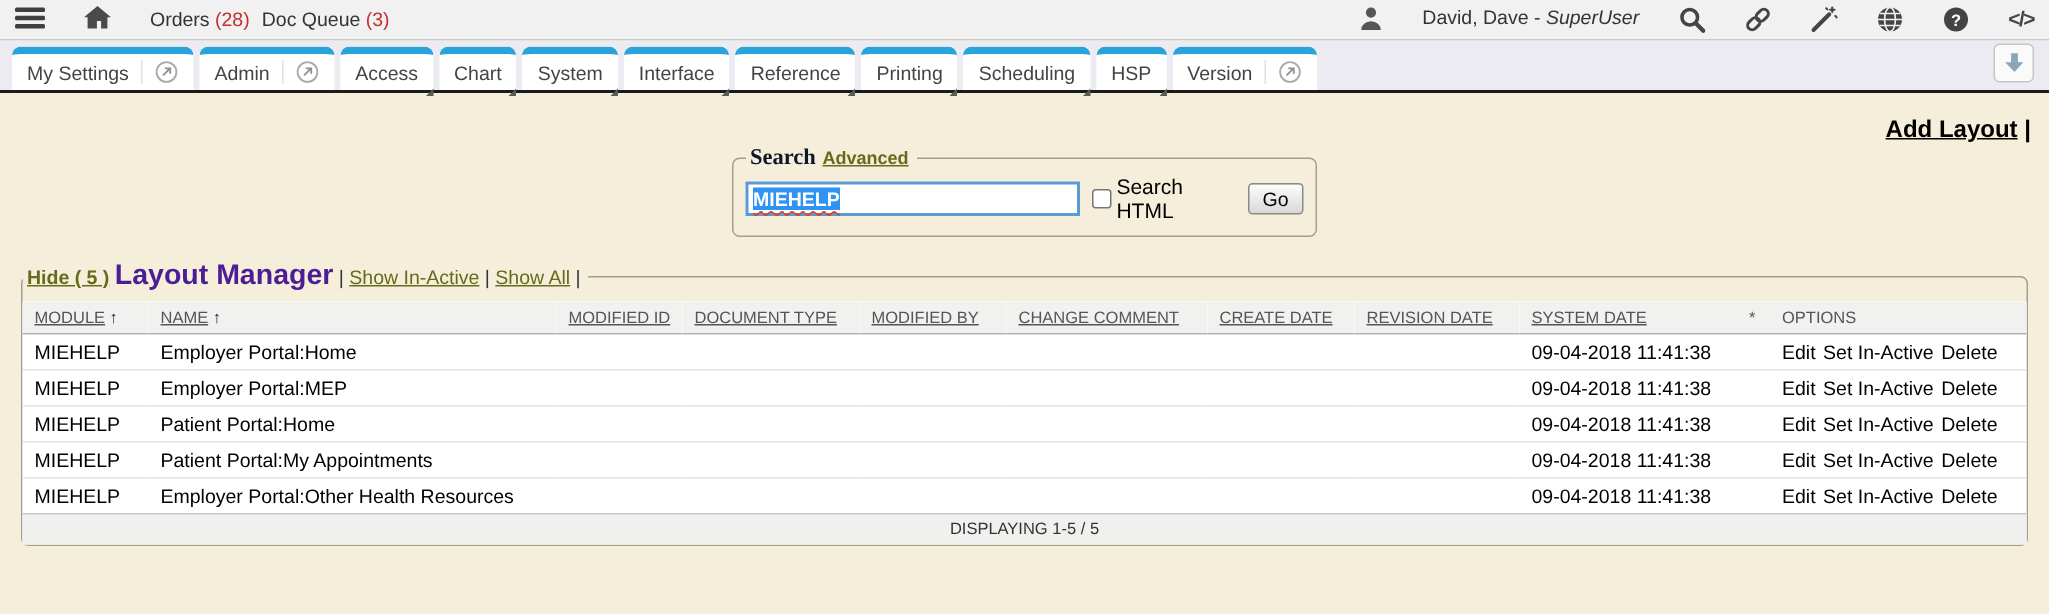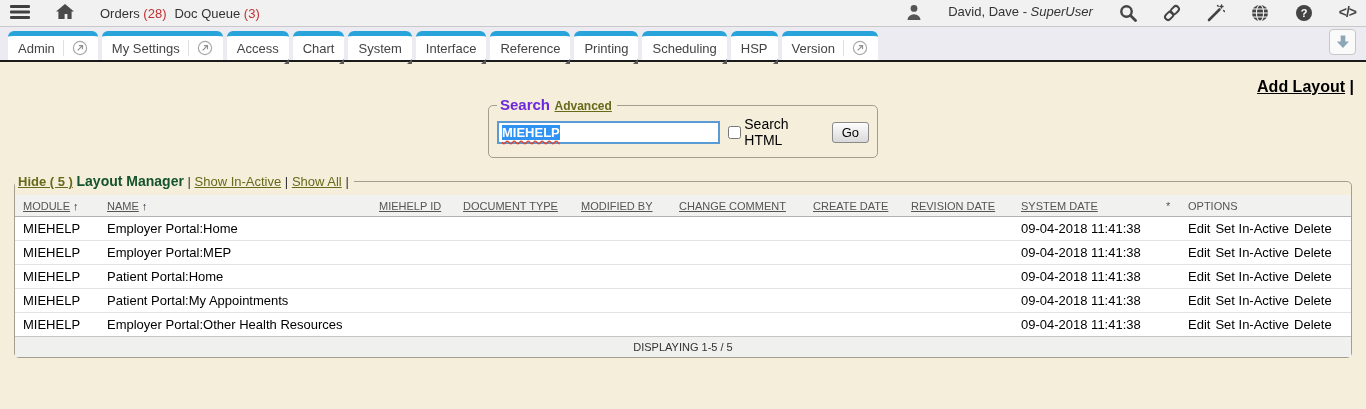--- a/index.html
+++ b/index.html
@@ -34,36 +34,36 @@
 
   
   .addlayout-row { text-align:right; padding:16px 12px 0 0; font-size:16px; height:34px; }
   .addlayout-link { font-weight:bold; text-decoration:underline; color:#000; cursor:pointer; }
   .addlayout-sep { font-weight:bold; }
 
   fieldset { border:1px solid #a29f91; border-radius:5px; }
   legend { padding:0 5px 0 3px; }
 
   .search-fieldset { width:390px; margin:0 auto; padding:2px 8px 9px 8px; }
-  .search-legend-title { font-size:15px; font-weight:bold; color:#6d28d9; }
+  .search-legend-title { font-size:15px; font-weight:bold; color:#0f172a;font-family:Liberation Serif, serif; }
   .search-advanced { font-size:12px; font-weight:bold; color:#666b1a; text-decoration:underline; cursor:pointer; }
   .search-row { display:flex; align-items:center; }
   .search-input { width:242px; height:23px; background:#fff; border:2px solid #5b9bd5;
                   display:inline-flex; align-items:center; padding:0 3px; font-size:13px; cursor:text; }
   .selected-text { background:#3093f2; color:#fff; font-weight:bold;
                    text-decoration:underline wavy #d9442f; text-decoration-skip-ink:none; text-underline-offset:3px; }
   .search-check { margin-left:8px; width:13px; height:13px; }
   .search-check-label { font-size:14px; margin-left:3px; color:#000; }
   .go-btn { margin-left:8px; font-size:13px; padding:2px 9px; border:1px solid #8a8a8a; border-radius:3px;
             background:linear-gradient(#fdfdfd,#d9d9d9); cursor:pointer; font-family:"Liberation Sans",sans-serif; }
 
   .lm-fieldset { margin:15px 14px 0 14px; padding:6px 0 0 0; }
   .lm-legend { font-size:13px; }
   .lm-hide { font-weight:bold; color:#666b1a; text-decoration:underline; cursor:pointer; }
-  .lm-title { font-weight:bold; color:#14532d; font-size:14px; }
+  .lm-title { font-weight:bold; color:#4c1d95; font-size:19px; }
   .lm-sep { color:#333; }
   .lm-show { color:#666b1a; text-decoration:underline; cursor:pointer; }
 
   table { width:100%; border-collapse:collapse; table-layout:fixed; background:#fff; }
   thead th { background:#f1f1f0; border-bottom:1px solid #b2b2b2; font-size:11px; font-weight:normal;
              color:#555; text-align:left; padding:5px 8px 4px 8px; white-space:nowrap; overflow:hidden; }
   thead th .col-label { text-decoration:underline; cursor:pointer;margin-top:48px; }
   thead th .col-label.nolink { text-decoration:none; cursor:default; }
   thead th .sort-arrow { margin-left:3px; color:#1c2733; font-weight:bold; font-size:11px; }
   tbody td { font-size:13px; color:#000; padding:4px 8px; border-top:1px solid #e3e3e3;
@@ -143,30 +143,30 @@
           <text x="9" y="13" text-anchor="middle" font-size="11" font-weight="bold" fill="#fff" font-family="Liberation Sans, sans-serif">?</text>
         </svg>
     </span>
     <span class="icon-btn code-glyph">&lt;/&gt;</span>
   </div>
 </div>
 
 <div class="tabbar">
   <div class="tabs" id="tabs">
       <div class="tab">
-        <span class="tab-label">Admin</span>
+        <span class="tab-label">My Settings</span>
         <span class="tab-ext">
   <svg width="16" height="16" viewBox="0 0 16 16">
     <circle cx="8" cy="8" r="6.6" fill="none" stroke="#a9a9a9" stroke-width="1.2"></circle>
     <path d="M5.7 10.3 L10.2 5.8 M6.9 5.6 h3.6 v3.6" fill="none" stroke="#8f8f8f" stroke-width="1.2"></path>
   </svg>
 </span>
       </div>
       <div class="tab">
-        <span class="tab-label">My Settings</span>
+        <span class="tab-label">Admin</span>
         <span class="tab-ext">
   <svg width="16" height="16" viewBox="0 0 16 16">
     <circle cx="8" cy="8" r="6.6" fill="none" stroke="#a9a9a9" stroke-width="1.2"></circle>
     <path d="M5.7 10.3 L10.2 5.8 M6.9 5.6 h3.6 v3.6" fill="none" stroke="#8f8f8f" stroke-width="1.2"></path>
   </svg>
 </span>
       </div>
       <div class="tab">
         <span class="tab-label">Access</span>
         <i class="tab-caret"></i>
@@ -257,21 +257,21 @@
         <col style="width:98px">
         <col style="width:110px">
       <col style="width:145px">
         <col style="width:22px">
         <col>
     </colgroup>
     <thead>
         <tr id="lm-head">
           <th><span class="col-label">MODULE</span><span class="sort-arrow">↑</span></th>
           <th><span class="col-label">NAME</span><span class="sort-arrow">↑</span></th>
-          <th><span class="col-label">MIEHELP ID</span></th>
+          <th><span class="col-label">MODIFIED ID</span></th>
           <th><span class="col-label">DOCUMENT TYPE</span></th>
           <th><span class="col-label">MODIFIED BY</span></th>
           <th><span class="col-label">CHANGE COMMENT</span></th>
           <th><span class="col-label">CREATE DATE</span></th>
           <th><span class="col-label">REVISION DATE</span></th>
           <th><span class="col-label">SYSTEM DATE</span></th>
           <th><span class="col-label nolink">*</span></th>
           <th><span class="col-label nolink">OPTIONS</span></th>
         </tr>
       </thead>

